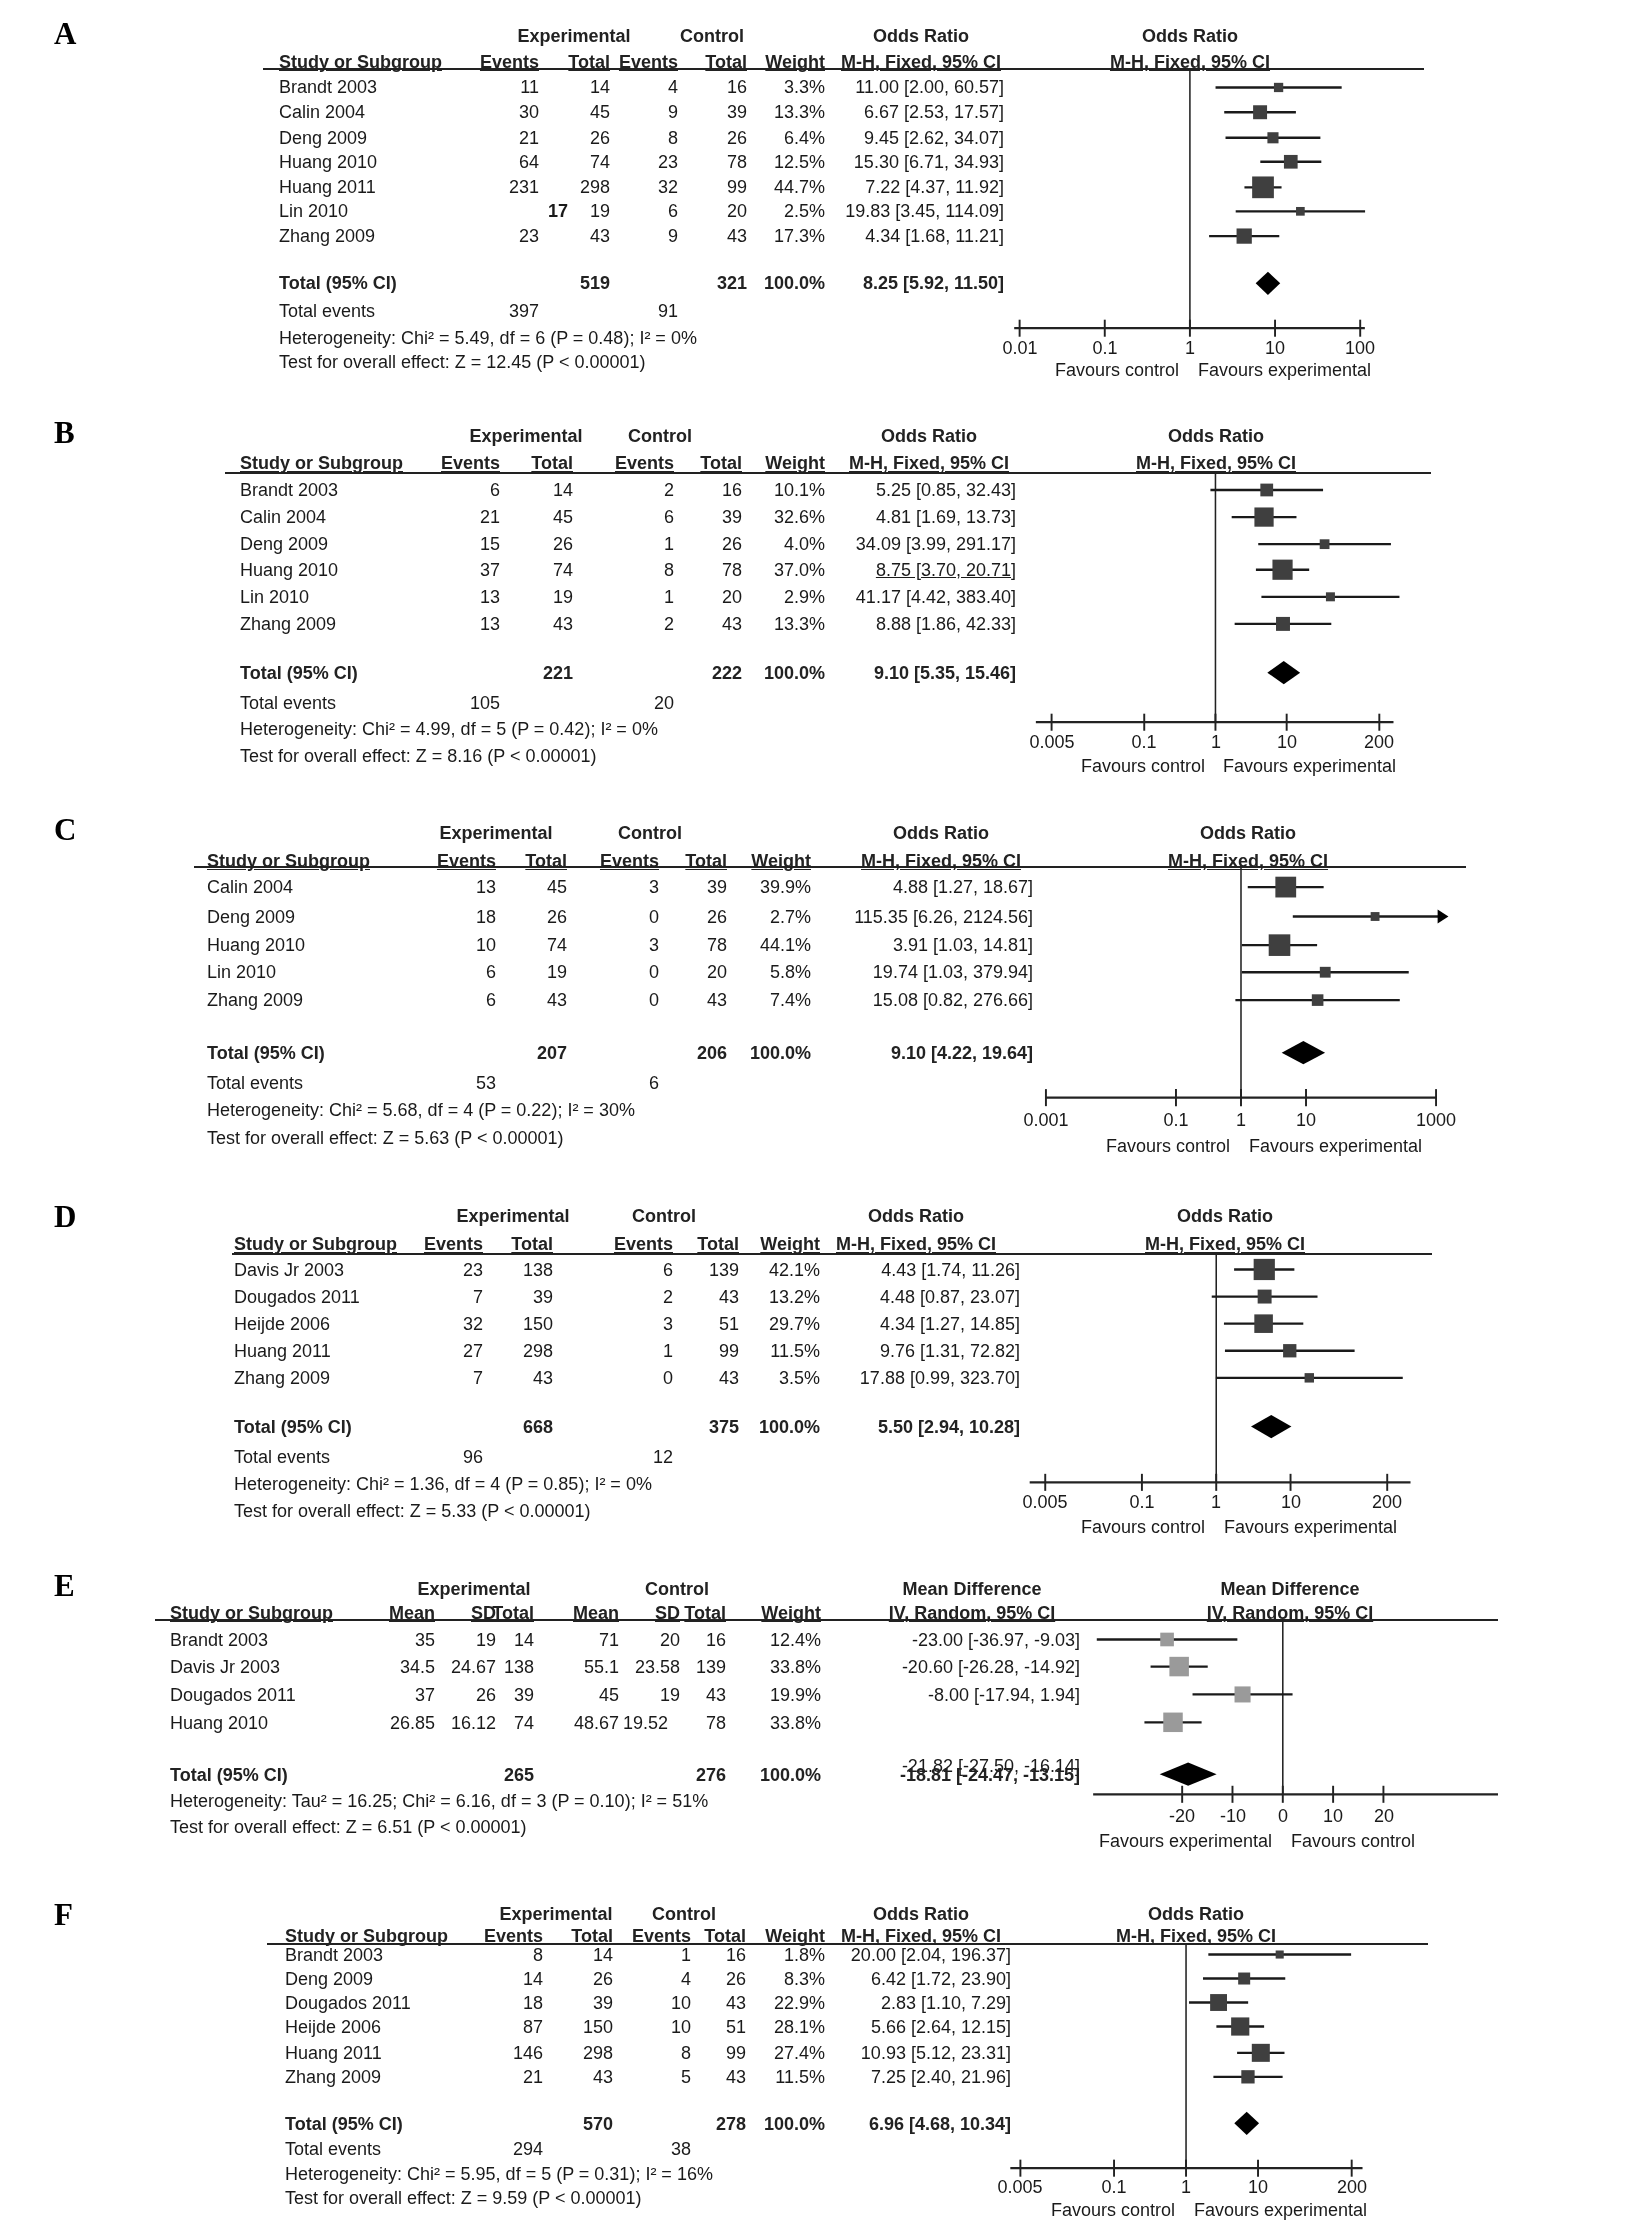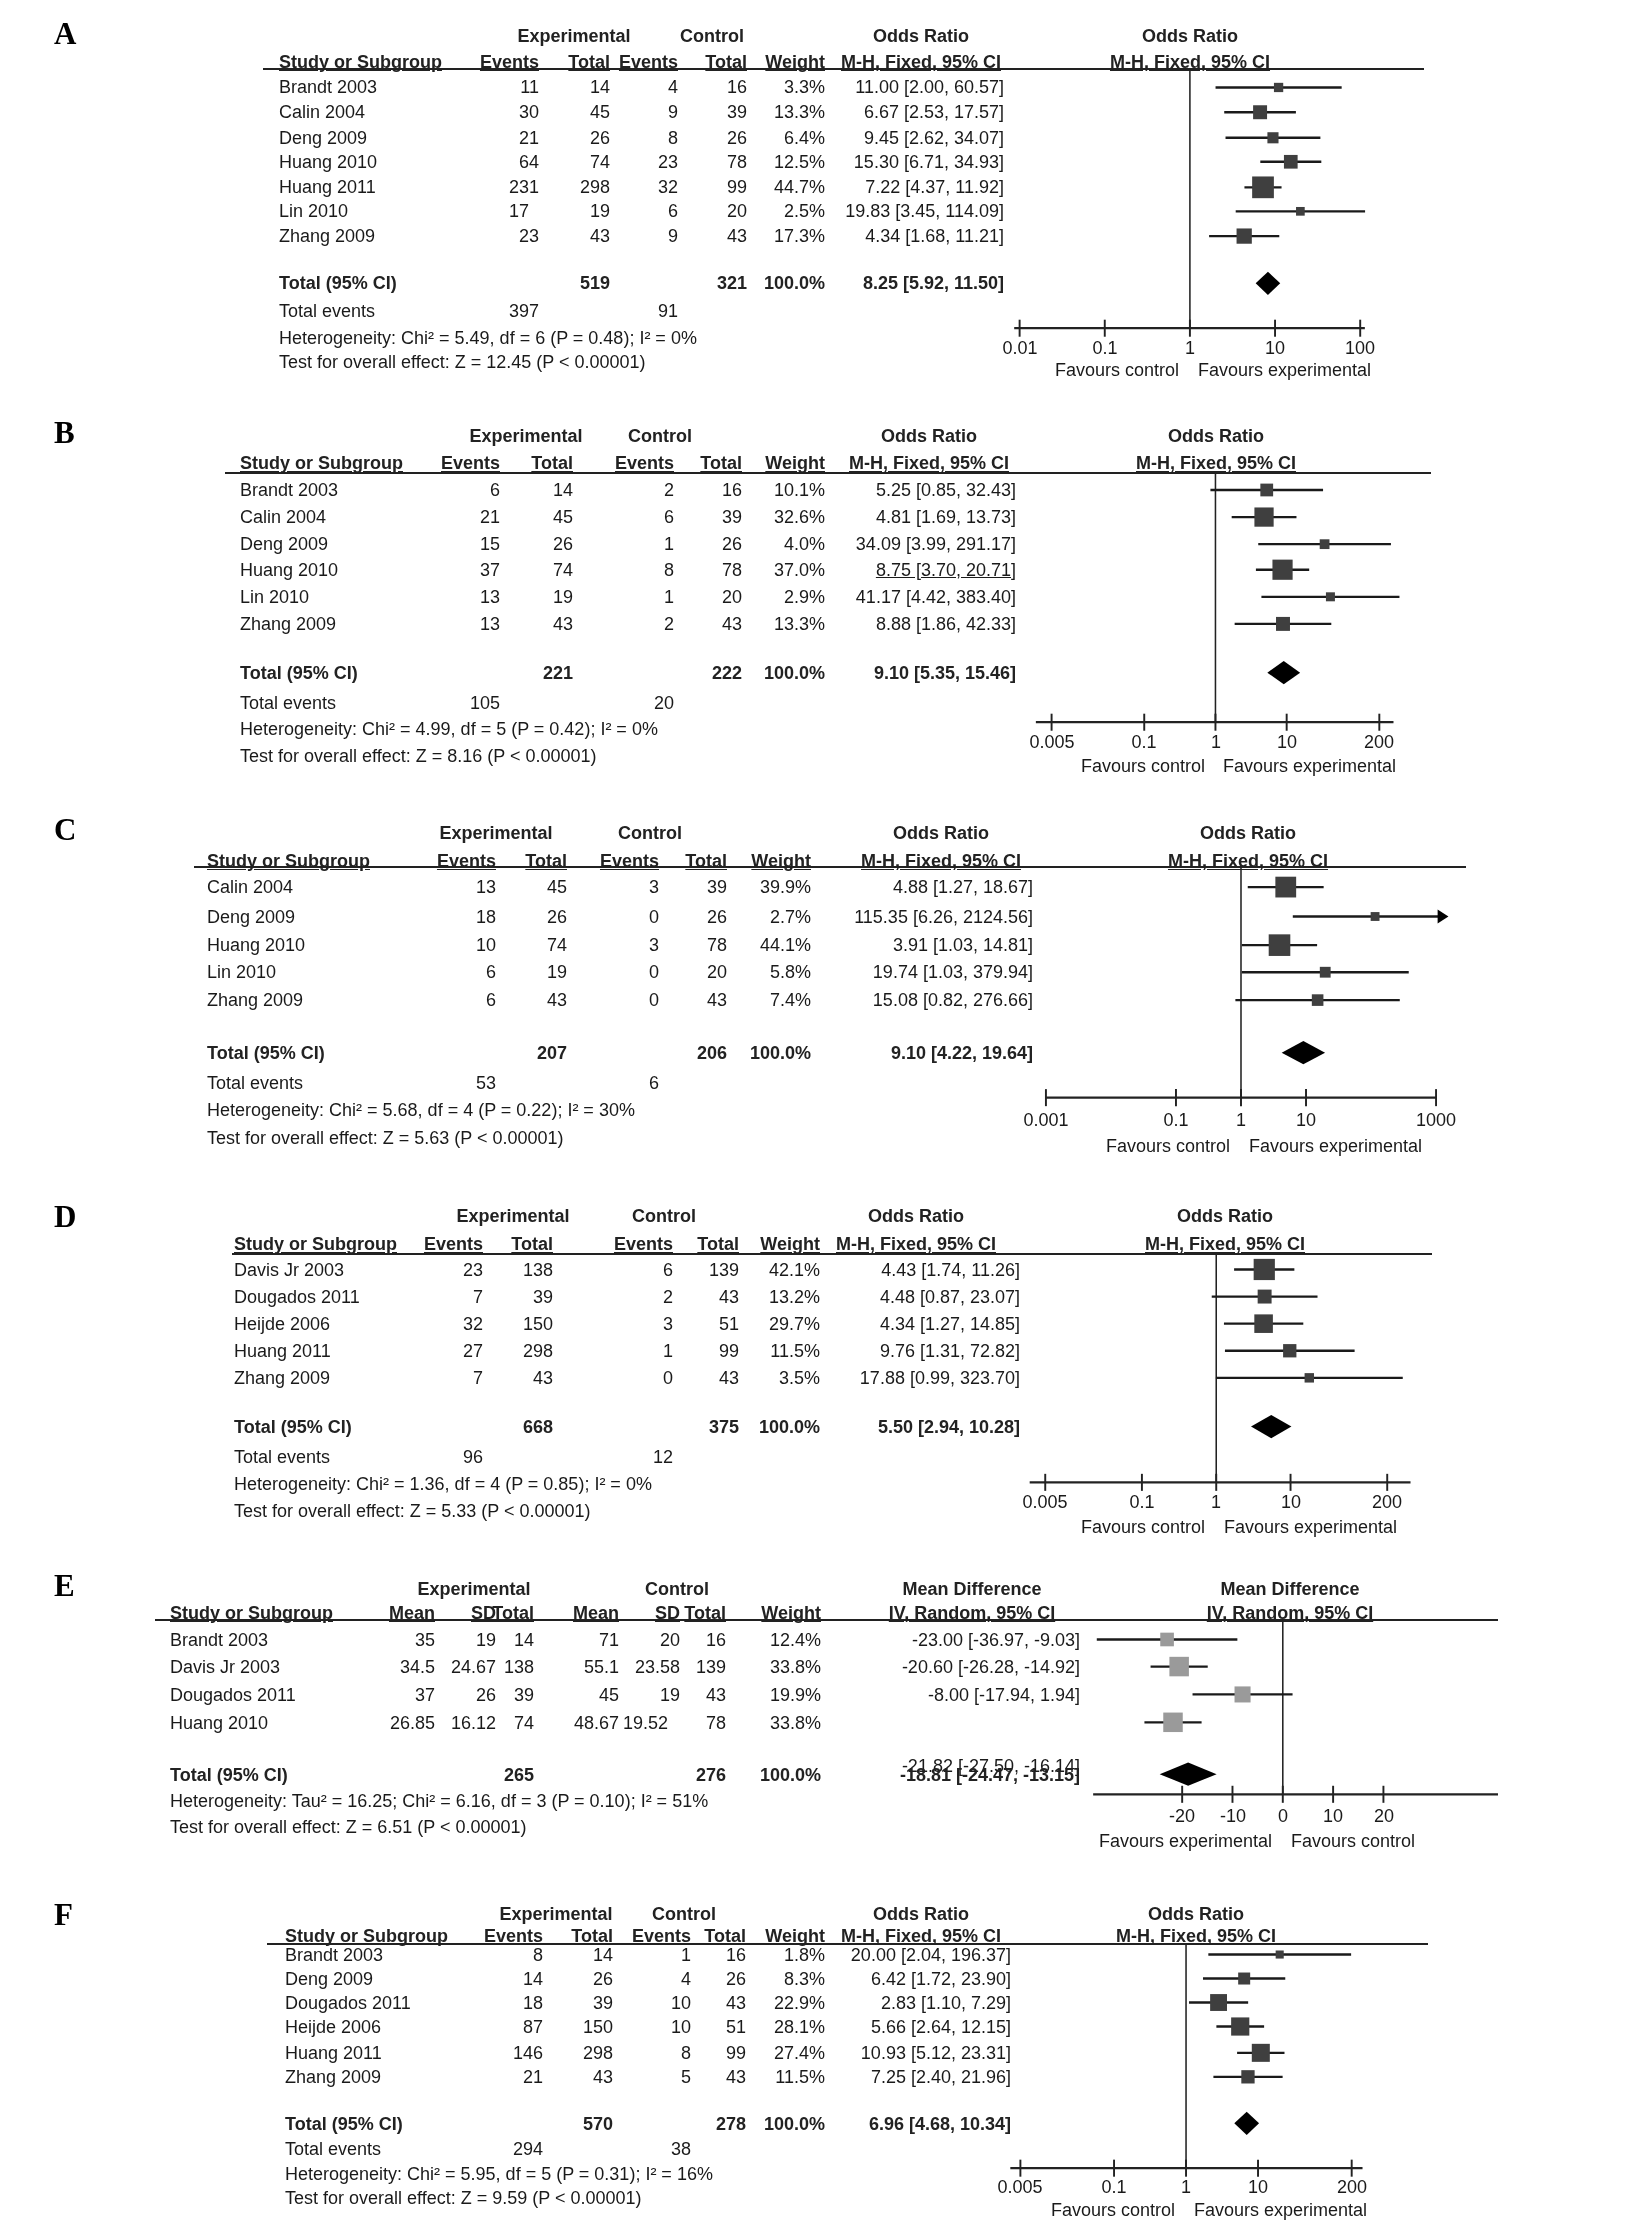--- a/index.html
+++ b/index.html
@@ -64,21 +64,21 @@
       <div class="t r" style="left: 825px; top: 162px;">12.5%</div>
       <div class="t r" style="left: 1004px; top: 162px;">15.30 [6.71, 34.93]</div>
       <div class="t " style="left: 279px; top: 187px;">Huang 2011</div>
       <div class="t r" style="left: 539px; top: 187px;">231</div>
       <div class="t r" style="left: 610px; top: 187px;">298</div>
       <div class="t r" style="left: 678px; top: 187px;">32</div>
       <div class="t r" style="left: 747px; top: 187px;">99</div>
       <div class="t r" style="left: 825px; top: 187px;">44.7%</div>
       <div class="t r" style="left: 1004px; top: 187px;">7.22 [4.37, 11.92]</div>
       <div class="t " style="left: 279px; top: 211px;">Lin 2010</div>
-      <div class="t r" style="left: 529px; top: 211px;">17</div>
+      <div class="t r" style="left: 568px; top: 211px; font-weight: bold;">17</div>
       <div class="t r" style="left: 610px; top: 211px;">19</div>
       <div class="t r" style="left: 678px; top: 211px;">6</div>
       <div class="t r" style="left: 747px; top: 211px;">20</div>
       <div class="t r" style="left: 825px; top: 211px;">2.5%</div>
       <div class="t r" style="left: 1004px; top: 211px;">19.83 [3.45, 114.09]</div>
       <div class="t " style="left: 279px; top: 236px;">Zhang 2009</div>
       <div class="t r" style="left: 539px; top: 236px;">23</div>
       <div class="t r" style="left: 610px; top: 236px;">43</div>
       <div class="t r" style="left: 678px; top: 236px;">9</div>
       <div class="t r" style="left: 747px; top: 236px;">43</div>

